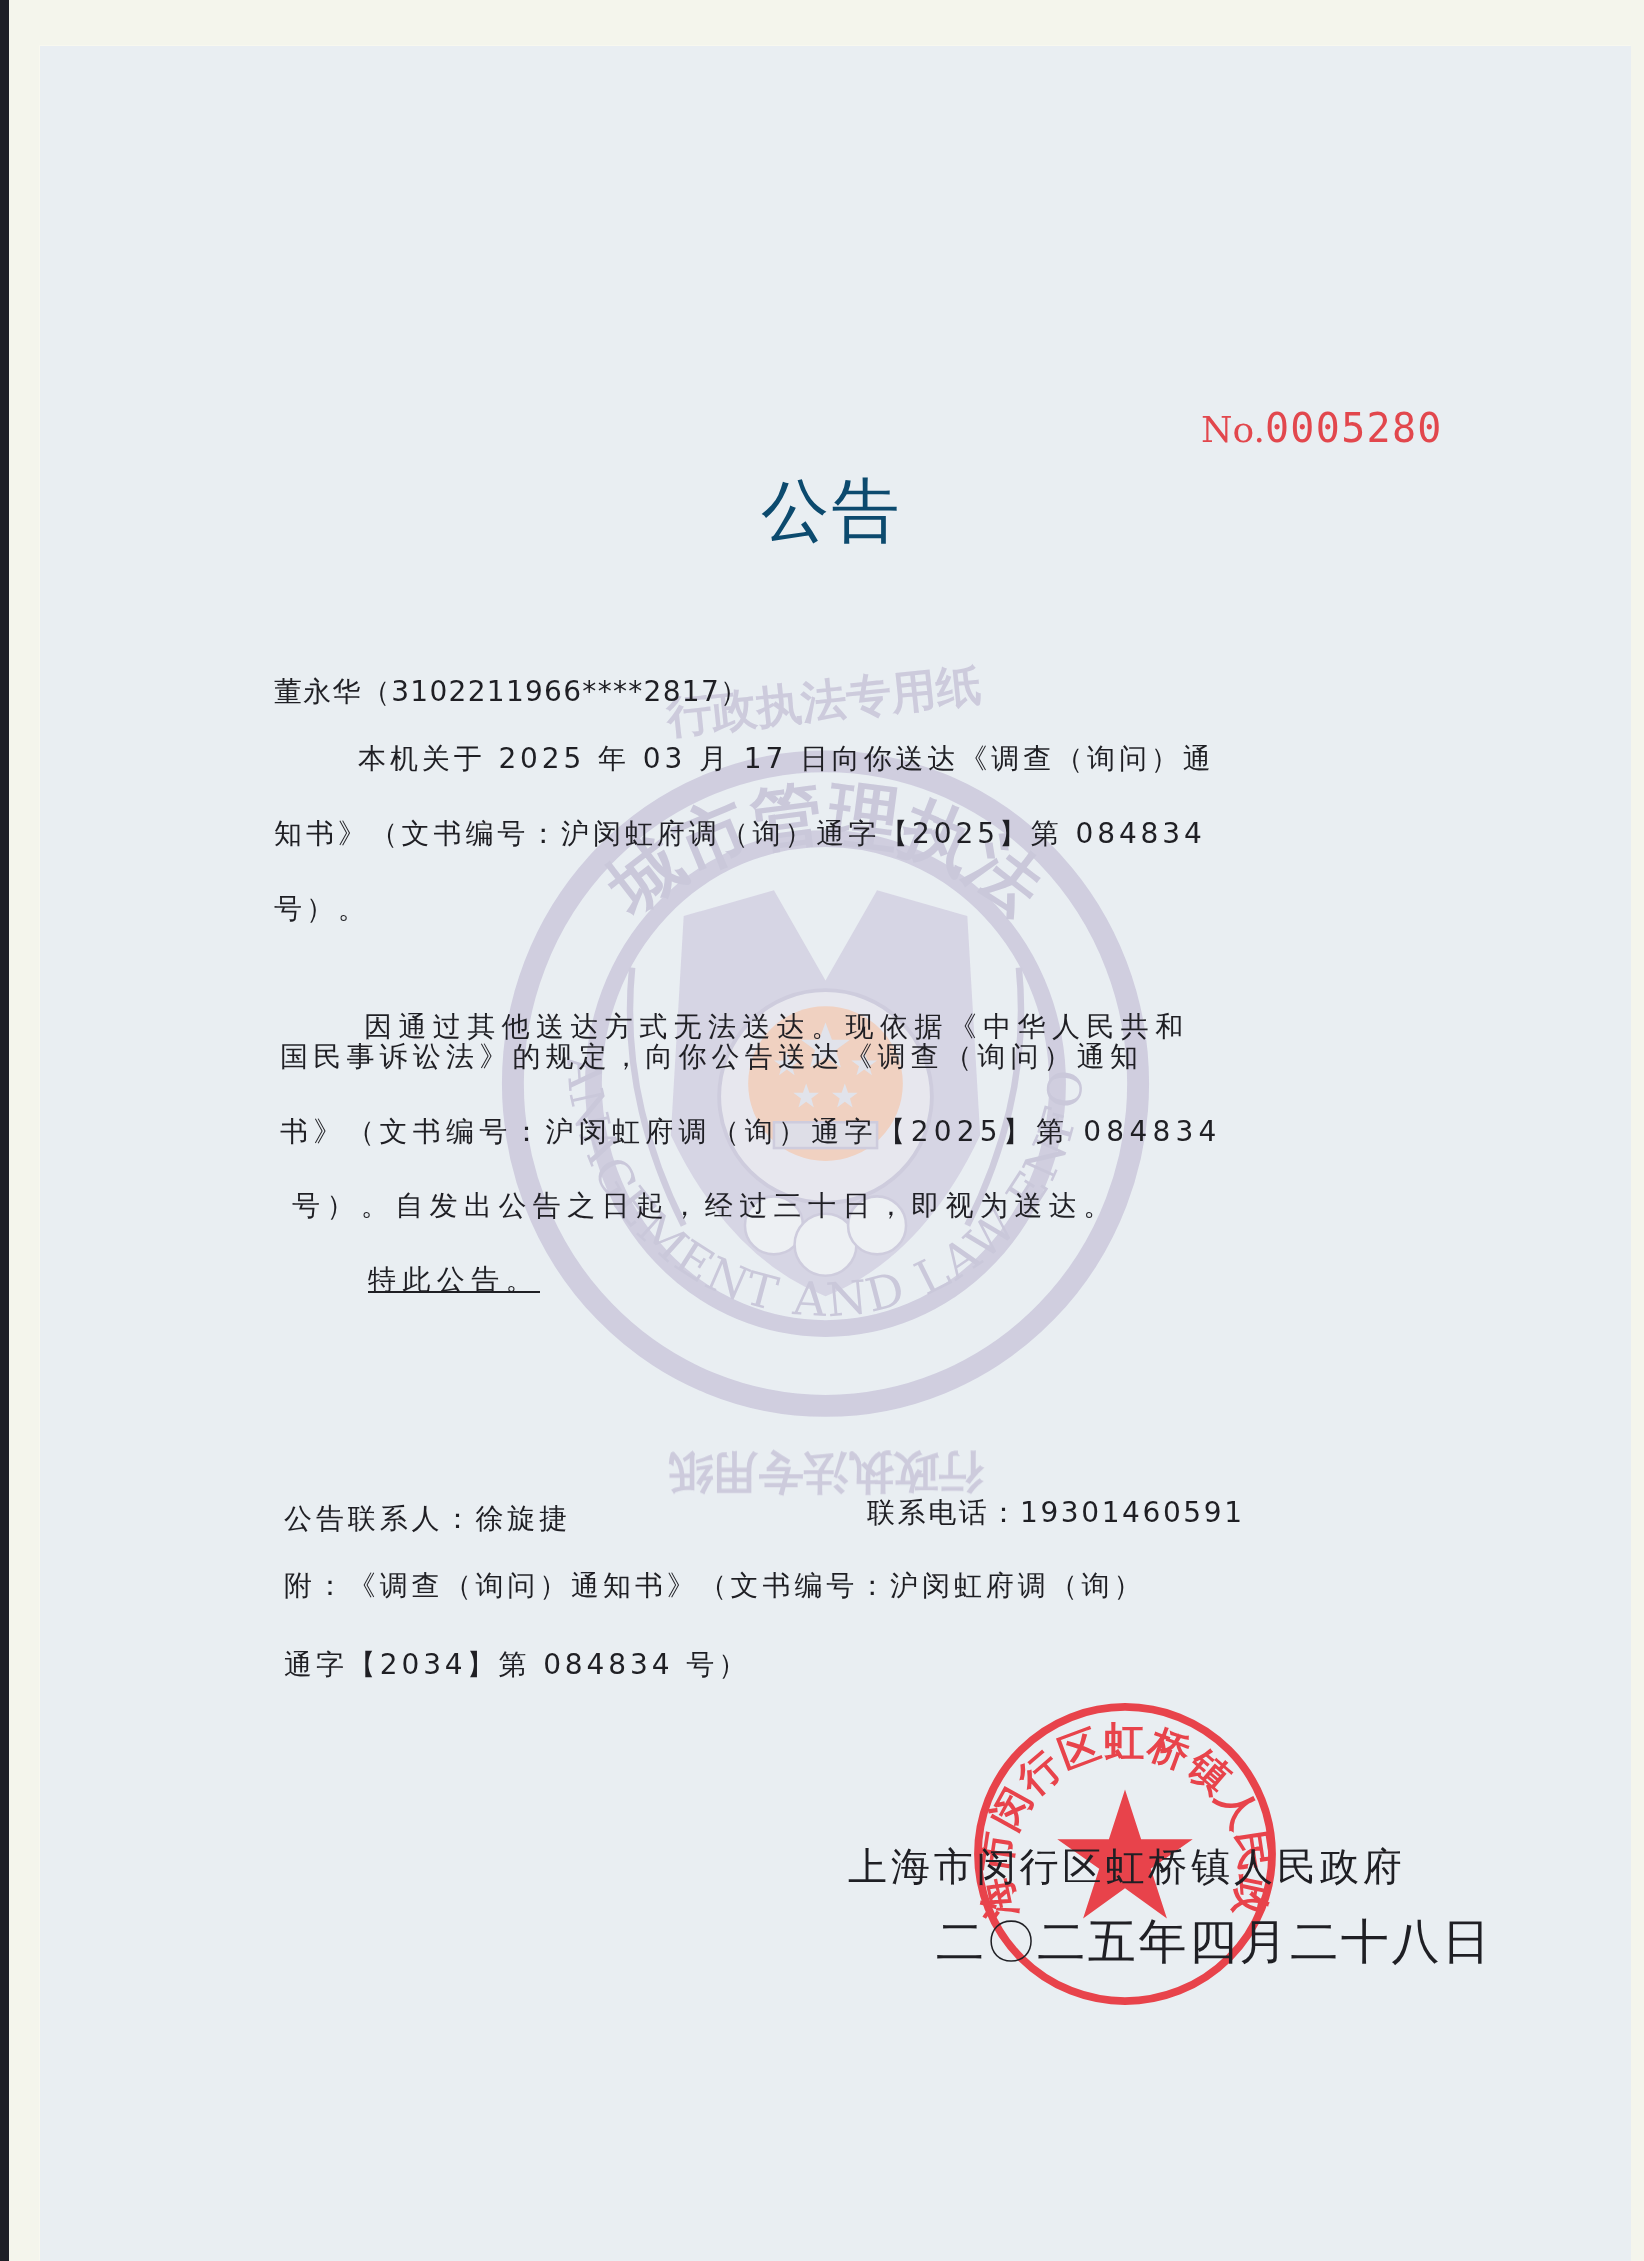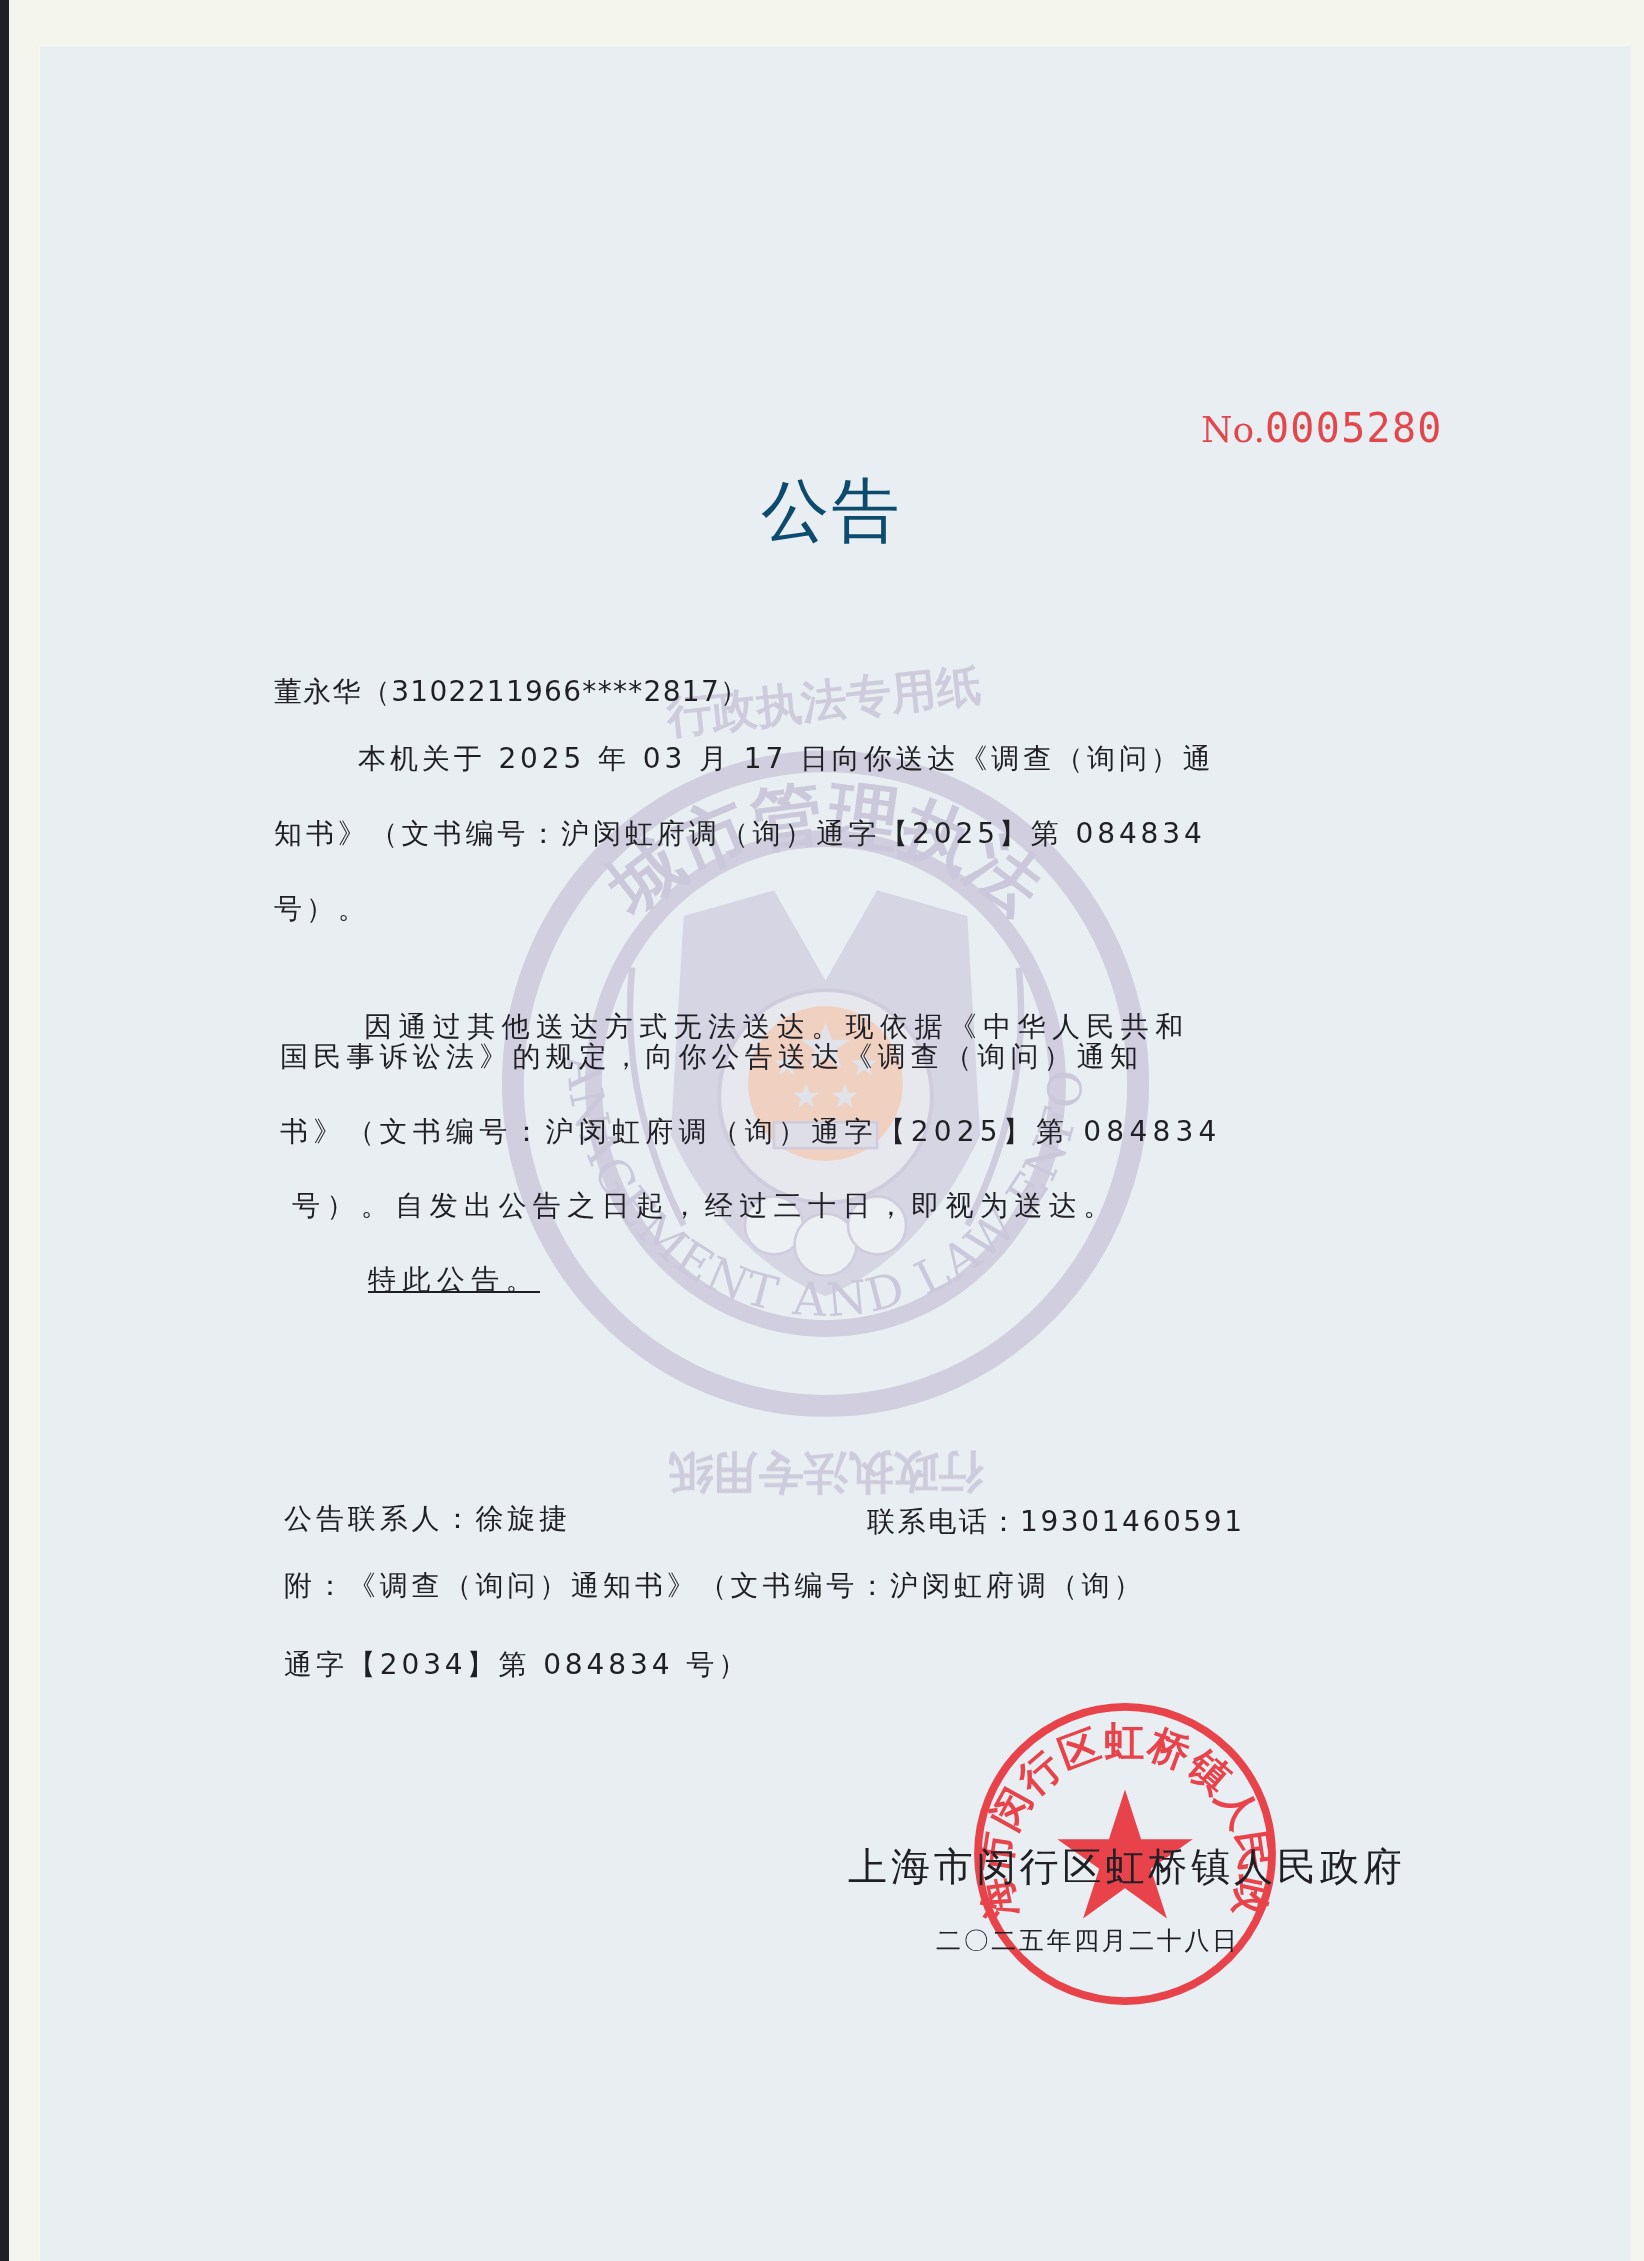--- a/index.html
+++ b/index.html
@@ -107,35 +107,35 @@
 <div class="text" style="left:364px; top:1009px; letter-spacing:6.4px;">因通过其他送达方式无法送达。现依据《中华人民共和</div>
 <div class="text" style="left:280px; top:1039px; letter-spacing:5.2px;">国民事诉讼法》的规定，向你公告送达《调查（询问）通知</div>
 <div class="text" style="left:280px; top:1114px; letter-spacing:5.2px;">书》（文书编号：沪闵虹府调（询）通字【2025】第 084834</div>
 <div class="text" style="left:292px; top:1188px; letter-spacing:6.4px;">号）。自发出公告之日起，经过三十日，即视为送达。</div>
 
 <div class="text" style="left:368px; top:1262px; letter-spacing:6.4px;text-decoration:underline;">特此公告。</div>
 
 <div class="text" style="left:284px; top:1501px;">
   <span>公告联系人：</span><span>徐旋捷</span>
 </div>
-<div class="text" style="left:867px; top:1495px; letter-spacing:2.6px;margin-top:9px;">
+<div class="text" style="left:867px; top:1495px; letter-spacing:2.6px;">
   <span>联系电话：</span><span>19301460591</span>
 </div>
 
 <div class="text" style="left:284px; top:1568px;">附：《调查（询问）通知书》（文书编号：沪闵虹府调（询）</div>
 <div class="text" style="left:284px; top:1647px;">通字【2034】第 084834 号）</div>
 
 <svg class="stamp" viewBox="0 0 490 490">
   <defs>
     <path id="sealArc" d="M 75 330 A 180 180 0 1 1 415 330"></path>
   </defs>
   <g opacity="0.92">
     <circle cx="245" cy="245" r="228" fill="none" stroke="#e8353d" stroke-width="12"></circle>
     <text font-family="DejaVu Sans, sans-serif" font-weight="bold" font-size="62" fill="#e8353d" letter-spacing="2">
       <textPath href="#sealArc" startOffset="50%" text-anchor="middle">上海市闵行区虹桥镇人民政府</textPath>
     </text>
     <polygon points="245,145 270,222 350,222 285,268 310,345 245,298 180,345 205,268 140,222 220,222" fill="#e8353d"></polygon>
   </g>
 </svg>
 
 <div class="text" style="left:848px; top:1849px; font-family:'DejaVu Serif','Liberation Serif',serif; font-size:39px; letter-spacing:3.9px;">上海市闵行区虹桥镇人民政府</div>
-<div class="text" style="left:936px; top:1923px; font-family:'DejaVu Serif','Liberation Serif',serif; font-size:25px; letter-spacing:2.6px;">二〇二五年四月二十八日</div>
+<div class="text" style="left:936px; top:1923px; font-family:'DejaVu Serif','Liberation Serif',serif; font-size:48px; letter-spacing:2.6px;">二〇二五年四月二十八日</div>
 
 
 </body></html>

